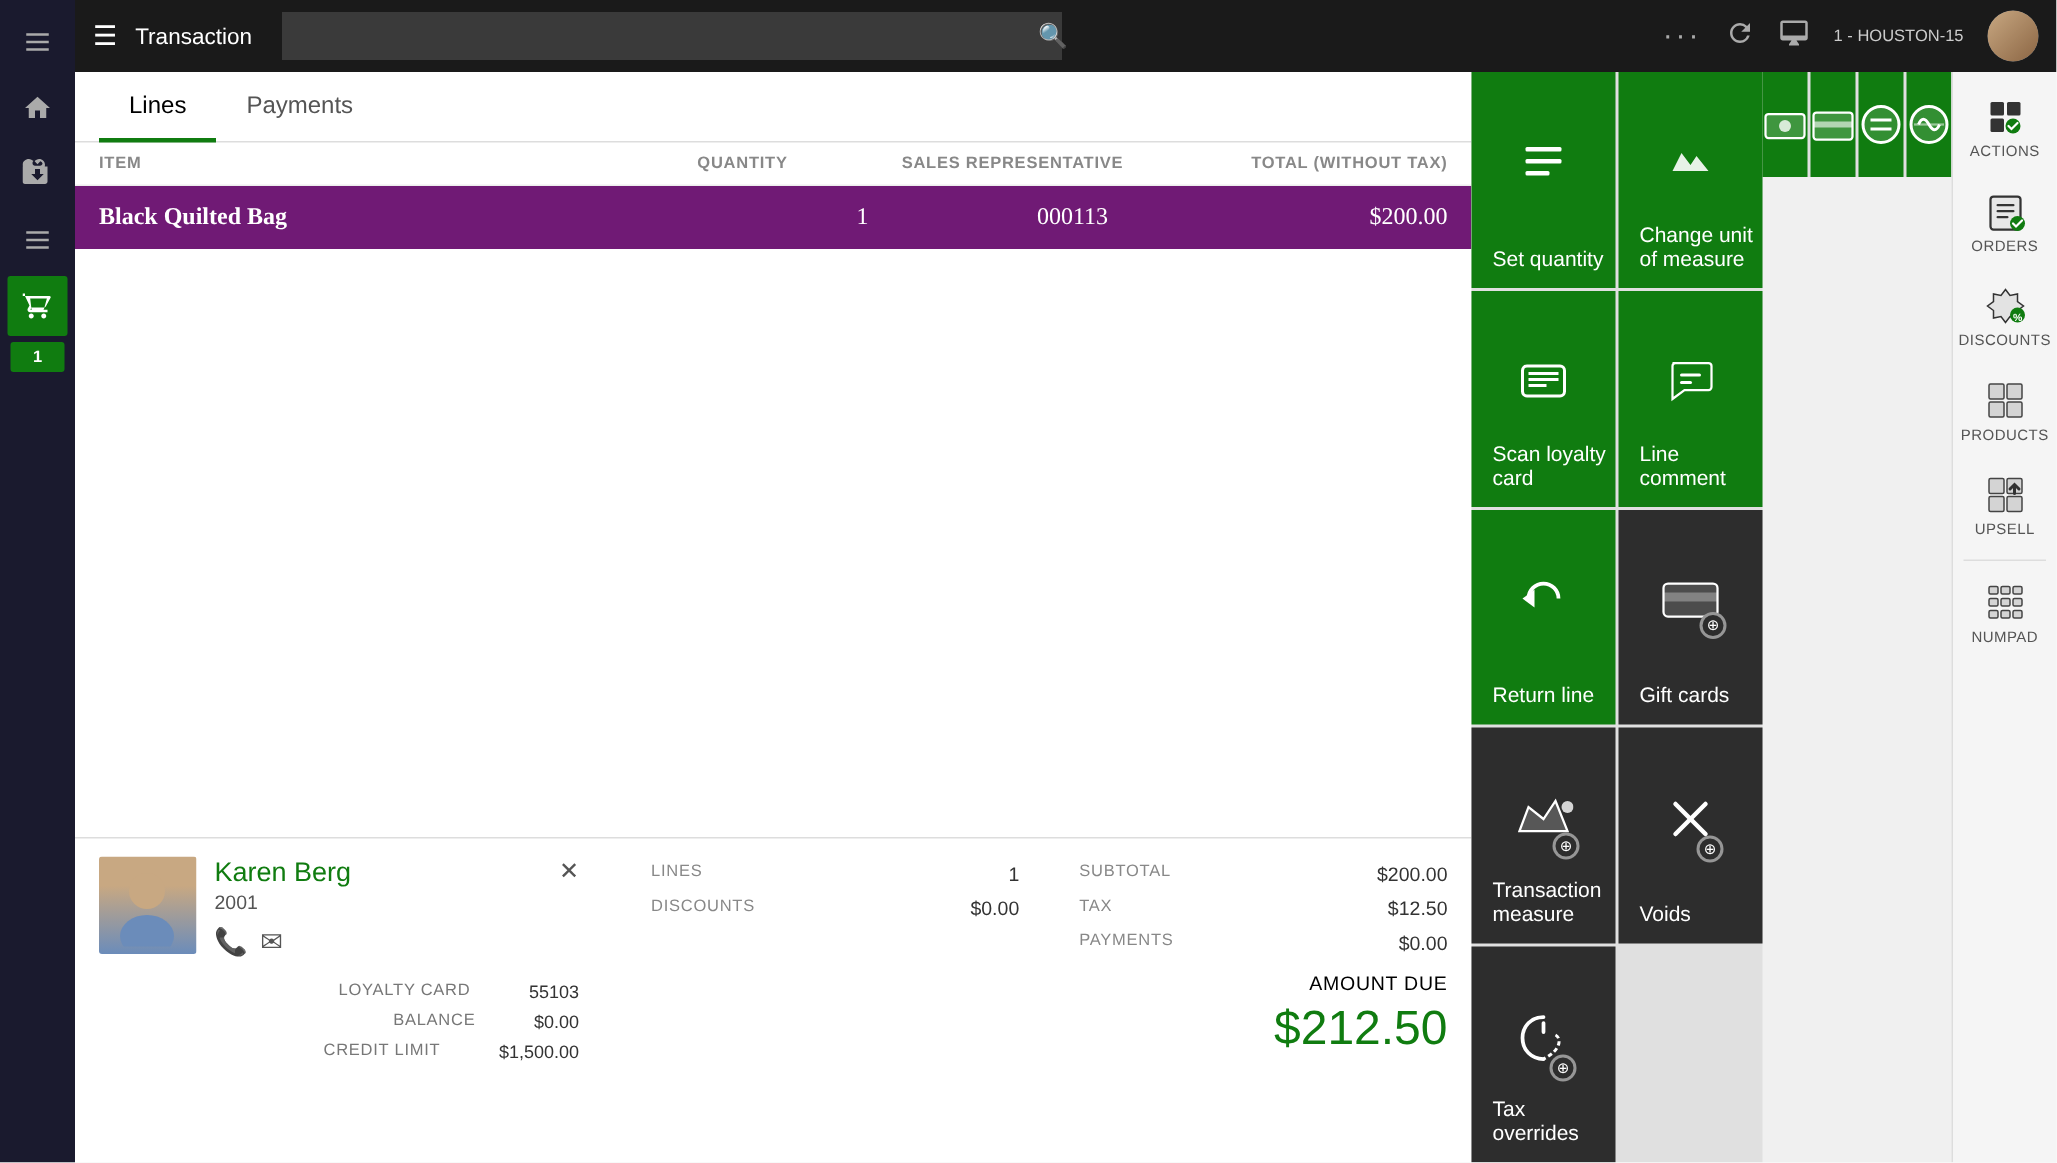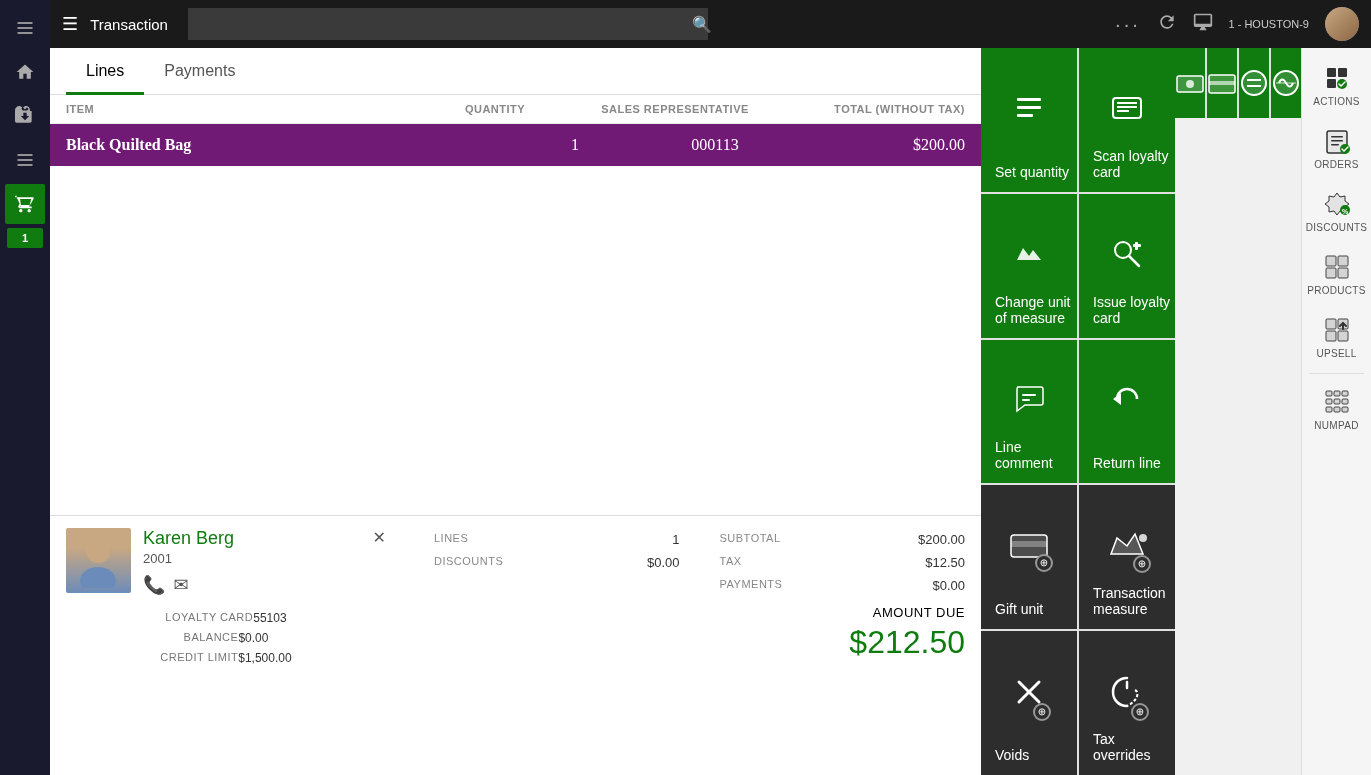--- a/index.html
+++ b/index.html
@@ -133,39 +133,39 @@
     }
     .table-row.selected { background: #701a75; color: white; font-family: Liberation Serif, serif; }
     .table-row.selected .item-name { font-weight: 600; color: white; }
     .table-row .qty, .table-row .rep { text-align: center; }
     .table-row .total { text-align: right; font-weight: 500; }
 
     
     .customer-panel {
       background: white;
       border-top: 1px solid #ddd;
-      height: 260px;
+      height: 217px;
       display: flex;
       padding: 12px 16px;
       gap: 16px;
     }
     .customer-info { flex: 0 0 320px; }
     .customer-header { display: flex; align-items: flex-start; gap: 12px; position: relative; }
     .customer-avatar { width: 65px; height: 65px; border-radius: 2px; background: #b0c4de; overflow: hidden; flex-shrink: 0; }
     .customer-avatar-img {
       width: 100%; height: 100%;
       background: linear-gradient(180deg, #c8a882 30%, #6b8cba 100%);
       display: flex; align-items: center; justify-content: center;
     }
     .customer-name { color: #107c10; font-size: 18px; font-weight: 500; margin-bottom: 2px; }
     .customer-id { font-size: 13px; color: #555; margin-bottom: 8px; }
     .customer-actions { display: flex; gap: 8px; }
     .customer-close { position: absolute; right: 0; top: 0; color: #555; cursor: pointer; font-size: 16px; }
     .customer-details { margin-top: 12px; font-size: 12px; color: #555; }
-    .customer-details .detail-row { display: flex; justify-content: center; padding: 3px 0; }
+    .customer-details .detail-row { display: flex; justify-content: flex-end; padding: 3px 0; gap: 39px; }
     .customer-details .detail-label { color: #777; letter-spacing: 0.5px; text-transform: uppercase; font-size: 11px; }
     .customer-details .detail-value { font-weight: 500; color: #333; }
 
     
     .summary-panel { flex: 1; padding-left: 32px; }
     .summary-row { display: flex; justify-content: space-between; font-size: 13px; padding: 4px 0; color: #555; }
     .summary-row .label { text-transform: uppercase; font-size: 11px; letter-spacing: 0.5px; color: #888; }
     .summary-row .value { font-weight: 500; color: #333; }
     .amount-due-section { margin-top: 8px; text-align: right; }
     .amount-due-label { font-size: 13px; color: #000000; text-transform: uppercase; letter-spacing: 0.5px; margin-bottom: 4px; }
@@ -313,21 +313,21 @@
         <svg width="20" height="20" viewBox="0 0 24 24" fill="#aaa">
             <path d="M17.65 6.35A7.958 7.958 0 0 0 12 4c-4.42 0-7.99 3.58-7.99 8s3.57 8 7.99 8c3.73 0 6.84-2.55 7.73-6h-2.08A5.99 5.99 0 0 1 12 18c-3.31 0-6-2.69-6-6s2.69-6 6-6c1.66 0 3.14.69 4.22 1.78L13 11h7V4l-2.35 2.35z"></path>
           </svg>
       </span>
       <span class="topbar-monitor">
         <svg width="20" height="20" viewBox="0 0 24 24" fill="#aaa">
             <path d="M21 2H3c-1.1 0-2 .9-2 2v12c0 1.1.9 2 2 2h7l-2 3v1h8v-1l-2-3h7c1.1 0 2-.9 2-2V4c0-1.1-.9-2-2-2zm0 12H3V4h18v10z"></path>
           </svg>
       </span>
       <div>
-        <div style="font-size:11px;color:#ccc;text-align:right;">1 - HOUSTON-9</div>
+        <div style="font-size:11px;color:#ccc;text-align:right;">1 - HOUSTON-15</div>
       </div>
       <div class="topbar-avatar">
         <div style="width:100%;height:100%;background:linear-gradient(135deg,#c8a882,#8b6543);border-radius:50%;"></div>
       </div>
     </div>
   </div>
 
   <div class="content-area">
 
     <div class="transaction-area">
@@ -434,49 +434,38 @@
               <rect x="6" y="16" width="24" height="3" rx="1"></rect>
               <rect x="6" y="24" width="16" height="3" rx="1"></rect>
             </svg>
           </div>
           <span class="tile-label">Set quantity</span>
         </div>
 
         <div class="action-tile">
           <div class="tile-icon-container">
             <svg width="36" height="36" viewBox="0 0 36 36" fill="white" style="margin-bottom:24px;">
+              <path d="M6 24 L12 12 L18 20 L22 14 L30 24 Z" fill="white" opacity="0.9"></path>
+            </svg>
+          </div>
+          <span class="tile-label">Change unit of measure</span>
+        </div>
+
+        <div class="action-tile">
+          <div class="tile-icon-container">
+            <svg width="36" height="36" viewBox="0 0 36 36" fill="white" style="margin-bottom:24px;">
               <rect x="4" y="8" width="28" height="20" rx="3" stroke="white" stroke-width="2" fill="none"></rect>
               <rect x="8" y="12" width="20" height="2"></rect>
               <rect x="8" y="16" width="20" height="2"></rect>
               <rect x="8" y="20" width="12" height="2"></rect>
             </svg>
           </div>
           <span class="tile-label">Scan loyalty card</span>
         </div>
 
-        <div class="action-tile">
-          <div class="tile-icon-container">
-            <svg width="36" height="36" viewBox="0 0 36 36" fill="white" style="margin-bottom:24px;">
-              <path d="M6 24 L12 12 L18 20 L22 14 L30 24 Z" fill="white" opacity="0.9"></path>
-            </svg>
-          </div>
-          <span class="tile-label">Change unit of measure</span>
-        </div>
-
-        <div class="action-tile">
-          <div class="tile-icon-container">
-            <svg width="36" height="36" viewBox="0 0 36 36" fill="white" style="margin-bottom:24px;">
-              <circle cx="14" cy="14" r="8" stroke="white" stroke-width="2" fill="none"></circle>
-              <path d="M20 20 L30 30" stroke="white" stroke-width="2.5" stroke-linecap="round"></path>
-              <rect x="24" y="8" width="8" height="3" rx="1"></rect>
-              <rect x="26" y="6" width="3" height="8" rx="1"></rect>
-            </svg>
-          </div>
-          <span class="tile-label">Issue loyalty card</span>
-        </div>
 
         <div class="action-tile">
           <div class="tile-icon-container">
             <svg width="36" height="36" viewBox="0 0 36 36" fill="white" style="margin-bottom:24px;">
               <path d="M6 6 h24 a2 2 0 0 1 2 2 v14 a2 2 0 0 1 -2 2 H14 L6 30 V8 a2 2 0 0 1 2-2z" stroke="white" stroke-width="1.5" fill="none"></path>
               <rect x="11" y="13" width="14" height="2" rx="1"></rect>
               <rect x="11" y="18" width="8" height="2" rx="1"></rect>
             </svg>
           </div>
           <span class="tile-label">Line comment</span>
@@ -495,21 +484,21 @@
         <div class="action-tile dark">
           <div class="tile-icon-container">
             <div style="position:relative;margin-bottom:20px;">
               <svg width="40" height="30" viewBox="0 0 40 30" fill="white">
                 <rect x="2" y="4" width="36" height="22" rx="3" stroke="white" stroke-width="1.5" fill="rgba(255,255,255,0.15)"></rect>
                 <rect x="2" y="10" width="36" height="6" fill="rgba(255,255,255,0.3)"></rect>
               </svg>
               <div style="position:absolute;bottom:-8px;right:-4px;width:18px;height:18px;background:#2d2d2d;border:2px solid rgba(255,255,255,0.5);border-radius:50%;display:flex;align-items:center;justify-content:center;font-size:10px;">⊕</div>
             </div>
           </div>
-          <span class="tile-label">Gift unit</span>
+          <span class="tile-label">Gift cards</span>
         </div>
 
         <div class="action-tile dark">
           <div class="tile-icon-container">
             <div style="position:relative;margin-bottom:20px;">
               <svg width="40" height="32" viewBox="0 0 40 32" fill="white">
                 <path d="M4 24 L10 8 L20 16 L28 4 L36 24 Z" stroke="white" stroke-width="1.5" fill="rgba(255,255,255,0.2)"></path>
                 <circle cx="36" cy="8" r="4" fill="white" opacity="0.8"></circle>
               </svg>
               <div style="position:absolute;bottom:-8px;right:-4px;width:18px;height:18px;background:#2d2d2d;border:2px solid rgba(255,255,255,0.5);border-radius:50%;display:flex;align-items:center;justify-content:center;font-size:10px;">⊕</div>

